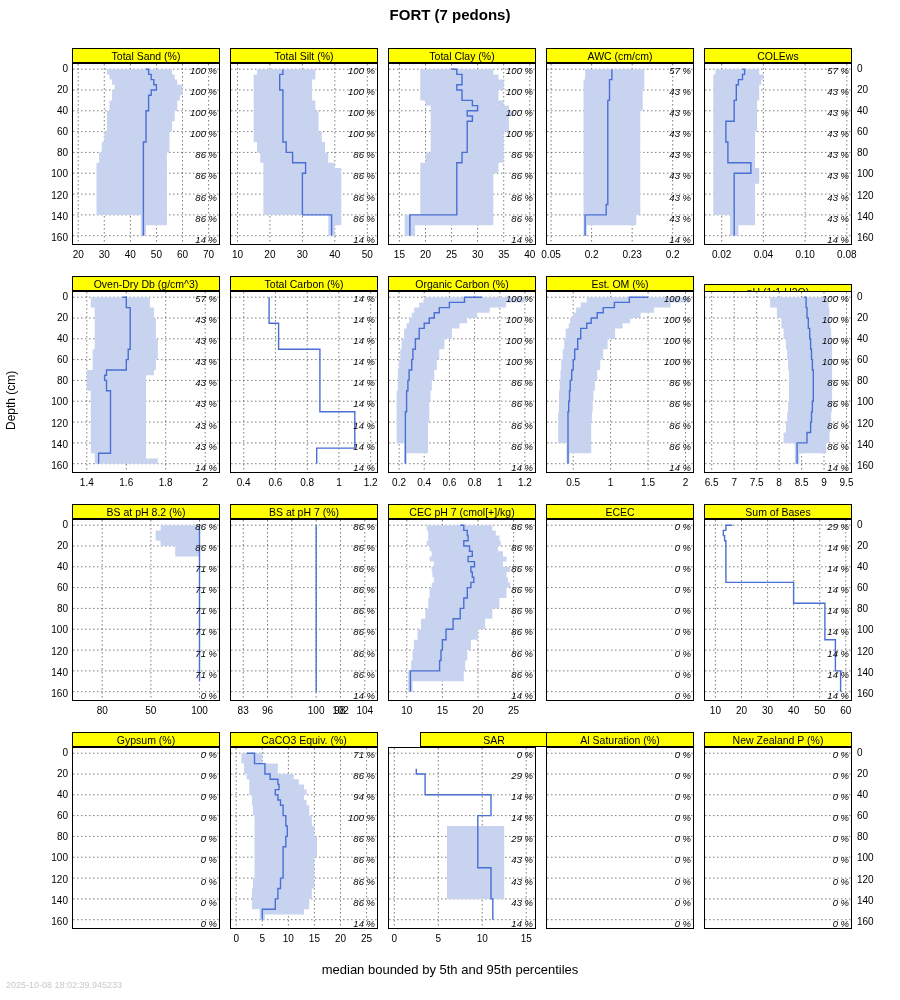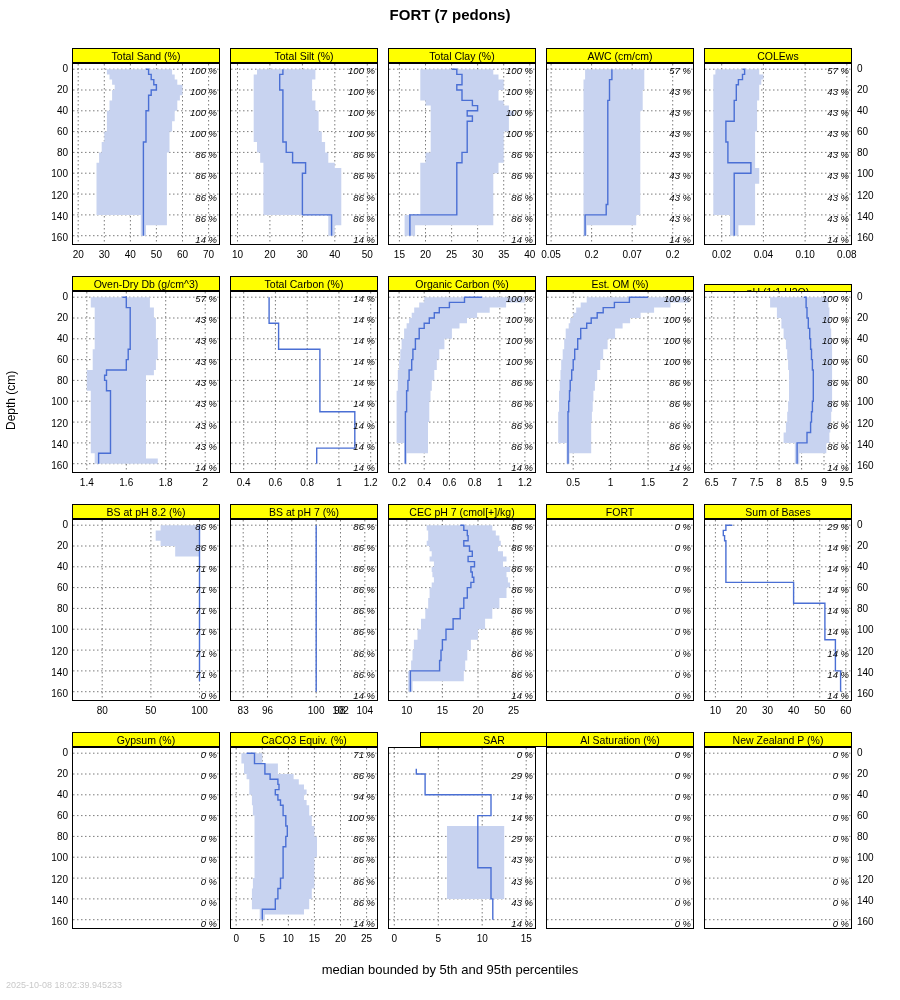--- a/index.html
+++ b/index.html
@@ -259,21 +259,21 @@
         <span style="top: 70.3815px;">43 %</span>
         <span style="top: 91.422px;">43 %</span>
         <span style="top: 112.462px;">43 %</span>
         <span style="top: 133.503px;">43 %</span>
         <span style="top: 154.543px;">43 %</span>
         <span style="top: 175.584px;">14 %</span>
       </div>
       <div class="xticklabels" style="top: 201px; width: 148px; height: 14px;">
         <span style="left: 5.05556px;">0.05</span>
         <span style="left: 45.6111px;">0.2</span>
-        <span style="left: 86.1667px;">0.07</span>
+        <span style="left: 86.1667px;">0.23</span>
         <span style="left: 126.722px;">0.2</span>
       </div>
     </div>
     <div class="panel" style="left: 704px; top: 48px; width: 148px;">
       <div class="strip" style="width: 148px; background: rgb(255, 255, 0);">COLEws</div>
       <div class="plotbox" style="top: 15px; width: 148px; height: 182px;">
         <svg width="146" height="180">
           <line x1="0" y1="5.2" x2="146" y2="5.2" stroke="#444444" stroke-width="0.7" stroke-dasharray="1.5,2.5"></line>
           <line x1="0" y1="26.0" x2="146" y2="26.0" stroke="#444444" stroke-width="0.7" stroke-dasharray="1.5,2.5"></line>
           <line x1="0" y1="46.8" x2="146" y2="46.8" stroke="#444444" stroke-width="0.7" stroke-dasharray="1.5,2.5"></line>
@@ -672,21 +672,21 @@
         <span style="top: 175.584px;">14 %</span>
       </div>
       <div class="xticklabels" style="top: 201px; width: 148px; height: 14px;">
         <span style="left: 18.8049px;">10</span>
         <span style="left: 54.4146px;">15</span>
         <span style="left: 90.0244px;">20</span>
         <span style="left: 125.634px;">25</span>
       </div>
     </div>
     <div class="panel" style="left: 546px; top: 504px; width: 148px;">
-      <div class="strip" style="width: 148px; background: rgb(255, 255, 0);">FORT</div>
+      <div class="strip" style="width: 148px; background: rgb(255, 255, 0);">ECEC</div>
       <div class="plotbox" style="top: 15px; width: 148px; height: 182px;">
         <svg width="146" height="180">
           <line x1="0" y1="5.2" x2="146" y2="5.2" stroke="#444444" stroke-width="0.7" stroke-dasharray="1.5,2.5"></line>
           <line x1="0" y1="26.0" x2="146" y2="26.0" stroke="#444444" stroke-width="0.7" stroke-dasharray="1.5,2.5"></line>
           <line x1="0" y1="46.8" x2="146" y2="46.8" stroke="#444444" stroke-width="0.7" stroke-dasharray="1.5,2.5"></line>
           <line x1="0" y1="67.6" x2="146" y2="67.6" stroke="#444444" stroke-width="0.7" stroke-dasharray="1.5,2.5"></line>
           <line x1="0" y1="88.4" x2="146" y2="88.4" stroke="#444444" stroke-width="0.7" stroke-dasharray="1.5,2.5"></line>
           <line x1="0" y1="109.2" x2="146" y2="109.2" stroke="#444444" stroke-width="0.7" stroke-dasharray="1.5,2.5"></line>
           <line x1="0" y1="130.1" x2="146" y2="130.1" stroke="#444444" stroke-width="0.7" stroke-dasharray="1.5,2.5"></line>
           <line x1="0" y1="150.9" x2="146" y2="150.9" stroke="#444444" stroke-width="0.7" stroke-dasharray="1.5,2.5"></line>

